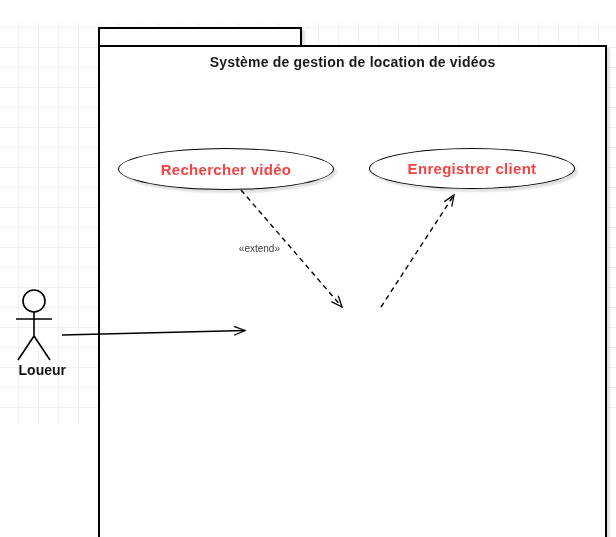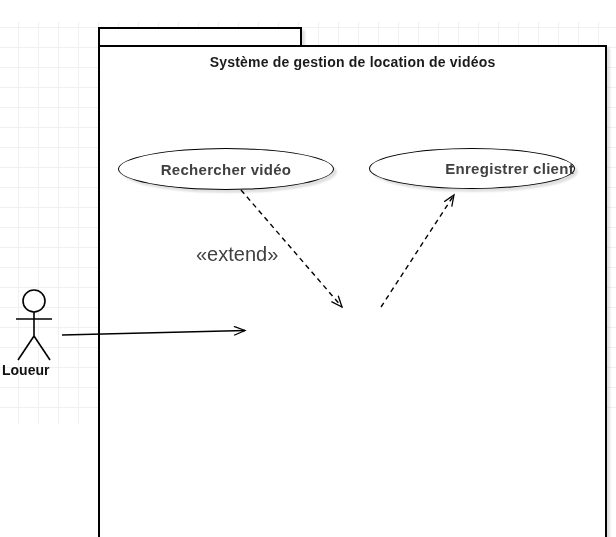--- a/index.html
+++ b/index.html
@@ -55,48 +55,48 @@
     border: 1.6px solid #000000;
     border-radius: 50%;
     box-shadow: 3px 3px 2px rgba(0,0,0,0.12);
     display: flex;
     align-items: center;
     justify-content: center;
   }
   .usecase span {
     font-size: 15px;
     font-weight: bold;
-    color: #404040;
+    color: #ef4444;
     letter-spacing: 0.3px;
     white-space: nowrap;
   }
   .uc-rechercher { left: 118px; top: 126px; width: 216px; height: 42px; }
-  .uc-client     { left: 369px; top: 126px; width: 206px; height: 41px; justify-content: flex-end; }
+  .uc-client     { left: 369px; top: 126px; width: 206px; height: 41px; }
   .uc-location   { left: 249px; top: 288px; width: 234px; height: 42px; }
   .connector-layer {
     position: absolute;
     left: 0; top: 0;
     width: 616px; height: 537px;
     pointer-events: none;
   }
   .stereotype {
     position: absolute;
     width: 84px;
-    text-align: left;
-    font-size: 20px;
+    text-align: right;
+    font-size: 10px;
     color: #404040;
     white-space: nowrap;
   }
   .st-extend  { left: 196px; top: 221px; }
   .st-include { left: 432px; top: 226px; }
   .actor-label {
     position: absolute;
     left: 2px; top: 340px;
     width: 64px;
-    text-align: left;
+    text-align: right;
     font-size: 14px;
     font-weight: bold;
     color: #111111;
   }
 </style>
 </head>
 <body>
 
 <div class="canvas">
 

